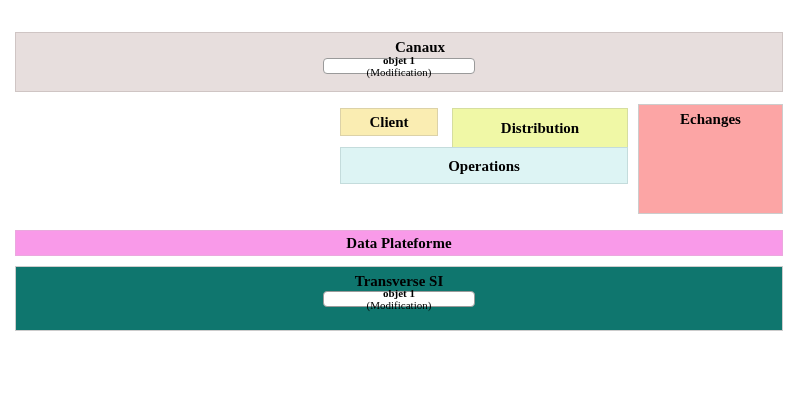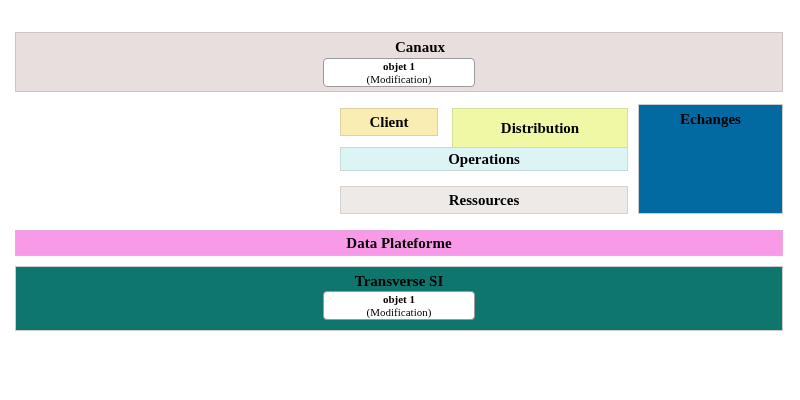--- a/index.html
+++ b/index.html
@@ -46,32 +46,32 @@
   .z-echanges      { border-color: #cccccc; }
   .z-dataplat      { border-color: #eba8de; }
   .z-transverse    { border-color: #cccccc; }
 
   
   .z-canaux        { left: 15px;  top: 32px;  width: 768px; height: 60px; padding-left: 42px;  }
   .z-referentiels  { left: 15px;  top: 104px; width: 177px; height: 110px; }
   .z-pilotage      { left: 202px; top: 104px; width: 124px; height: 110px; }
   .z-client        { left: 340px; top: 108px; width: 98px;  height: 28px;  }
   .z-distribution  { left: 452px; top: 108px; width: 176px; height: 40px;  }
-  .z-operations    { left: 340px; top: 147px; width: 288px; height: 24px;  }
+  .z-operations    { left: 340px; top: 147px; width: 288px; height: 37px;  }
   .z-ressources    { left: 340px; top: 186px; width: 288px; height: 28px;  }
   .z-echanges      { left: 638px; top: 104px; width: 145px; height: 110px; }
   .z-dataplat      { left: 15px;  top: 230px; width: 768px; height: 26px;  }
   .z-transverse    { left: 15px;  top: 266px; width: 768px; height: 65px;  }
 
   .objet-node {
     position: absolute;
     left: 50%;
     transform: translateX(-50%);
     width: 152px;
-    height: 29px;
+    height: 16px;
     box-sizing: border-box;
     background: #ffffff;
     border: 1px solid #9a9a9a;
     border-radius: 4px;
     display: flex;
     flex-direction: column;
     align-items: center;
     justify-content: center;
     line-height: 1.1;
     cursor: pointer;
@@ -101,25 +101,22 @@
   </div>
 
   <div class="zone bar z-distribution" style="background-color: rgb(240, 248, 166);">
     <div class="zone-title">Distribution</div>
   </div>
 
   <div class="zone bar z-operations" style="background-color: rgb(221, 244, 244);">
     <div class="zone-title">Operations</div>
   </div>
 
-  <div class="zone bar z-ressources" style="background-color: rgb(237, 234, 232);">
-    <div class="zone-title">Ressources</div>
-  </div>
 
-  <div class="zone z-echanges" style="background-color: #0369a1;">
+  <div class="zone z-echanges" style="background-color: #fca5a5;">
     <div class="zone-title">Echanges</div>
   </div>
 
   <div class="zone bar z-dataplat" style="background-color: rgb(249, 154, 233);">
     <div class="zone-title">Data Plateforme</div>
   </div>
 
   <div class="zone z-transverse" style="background-color: #0f766e;">
     <div class="zone-title">Transverse SI</div>
     <div class="objet-node">

